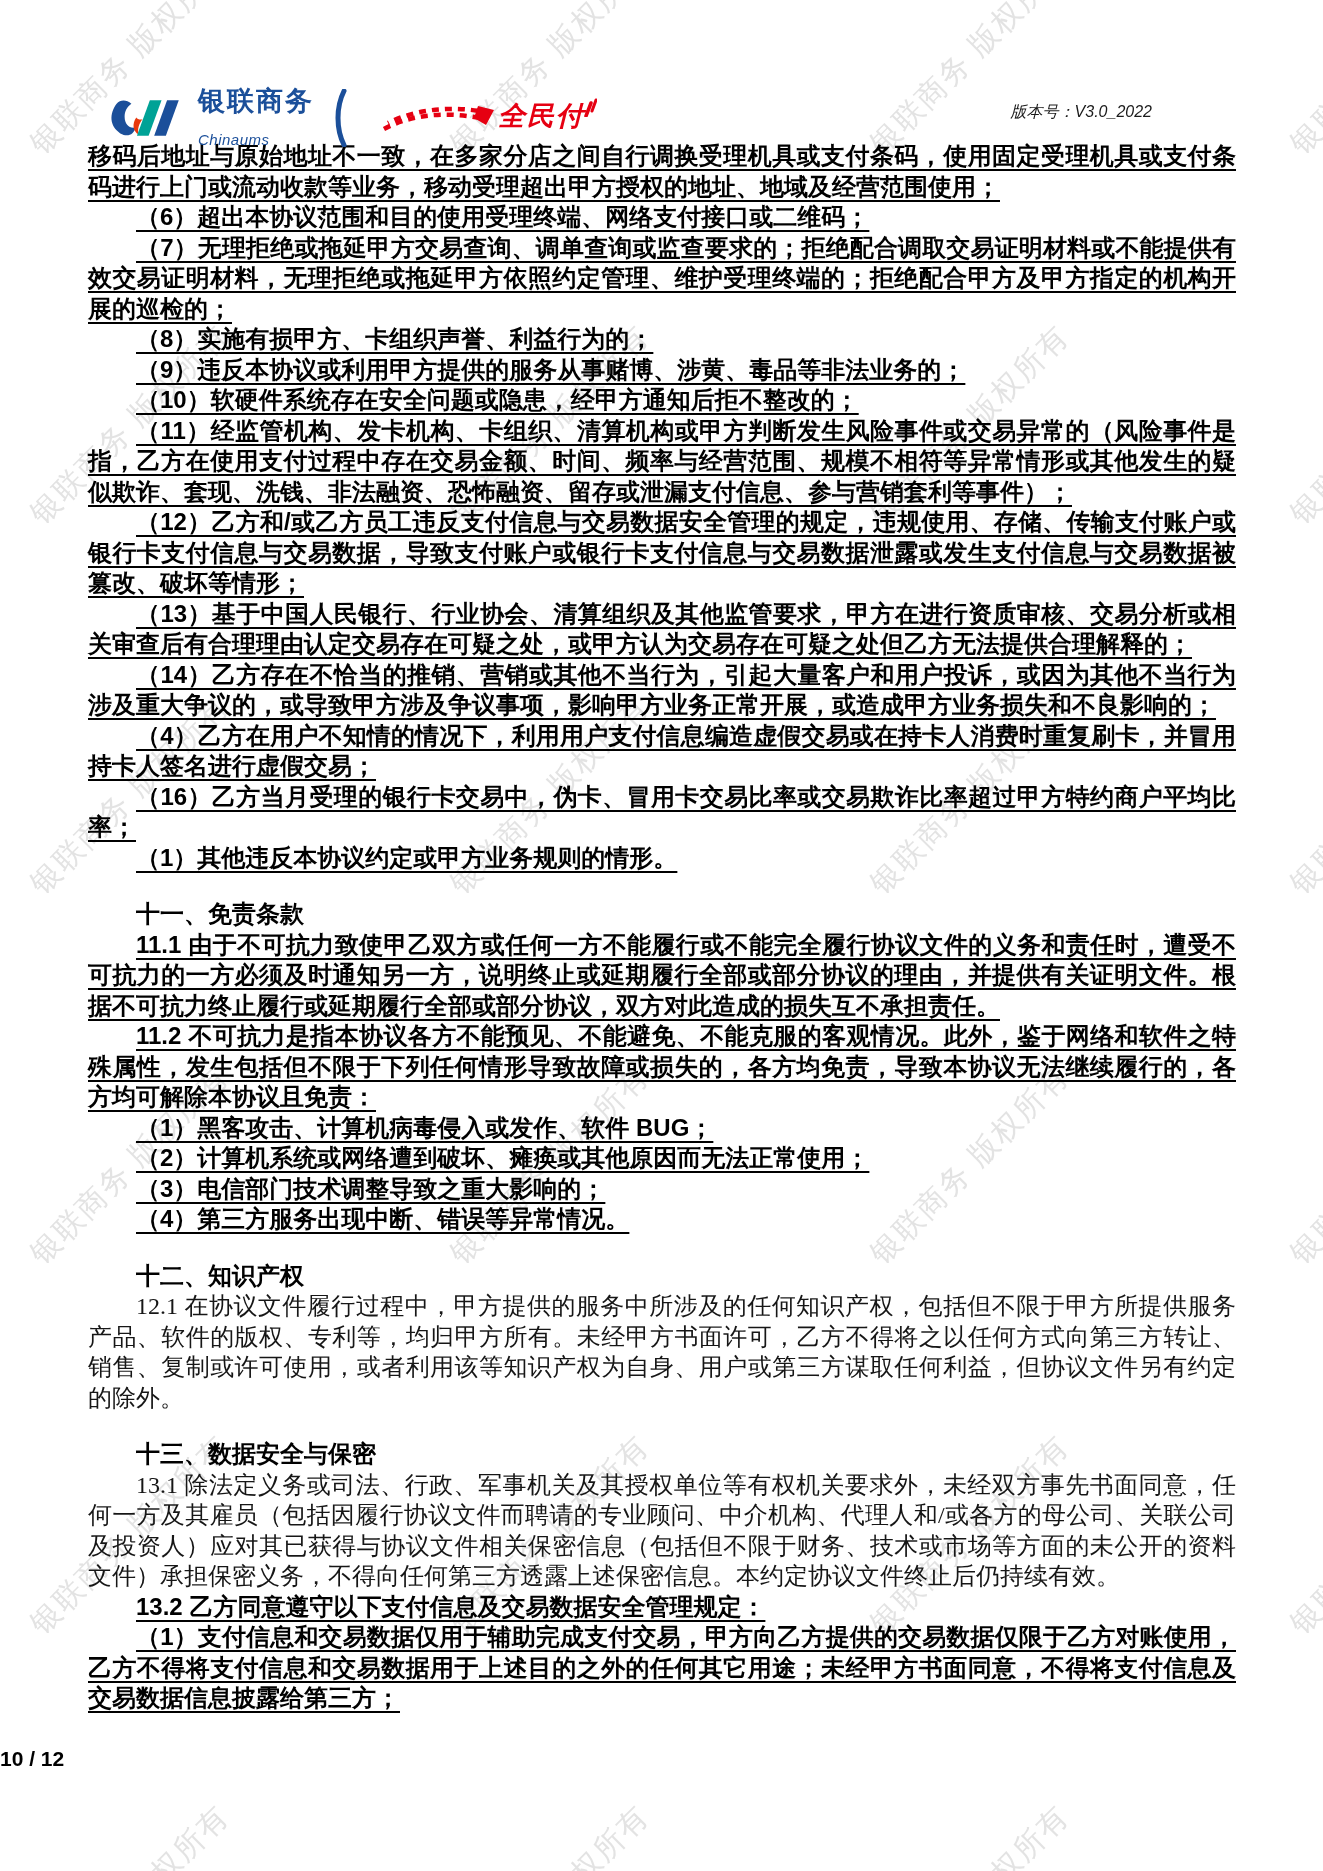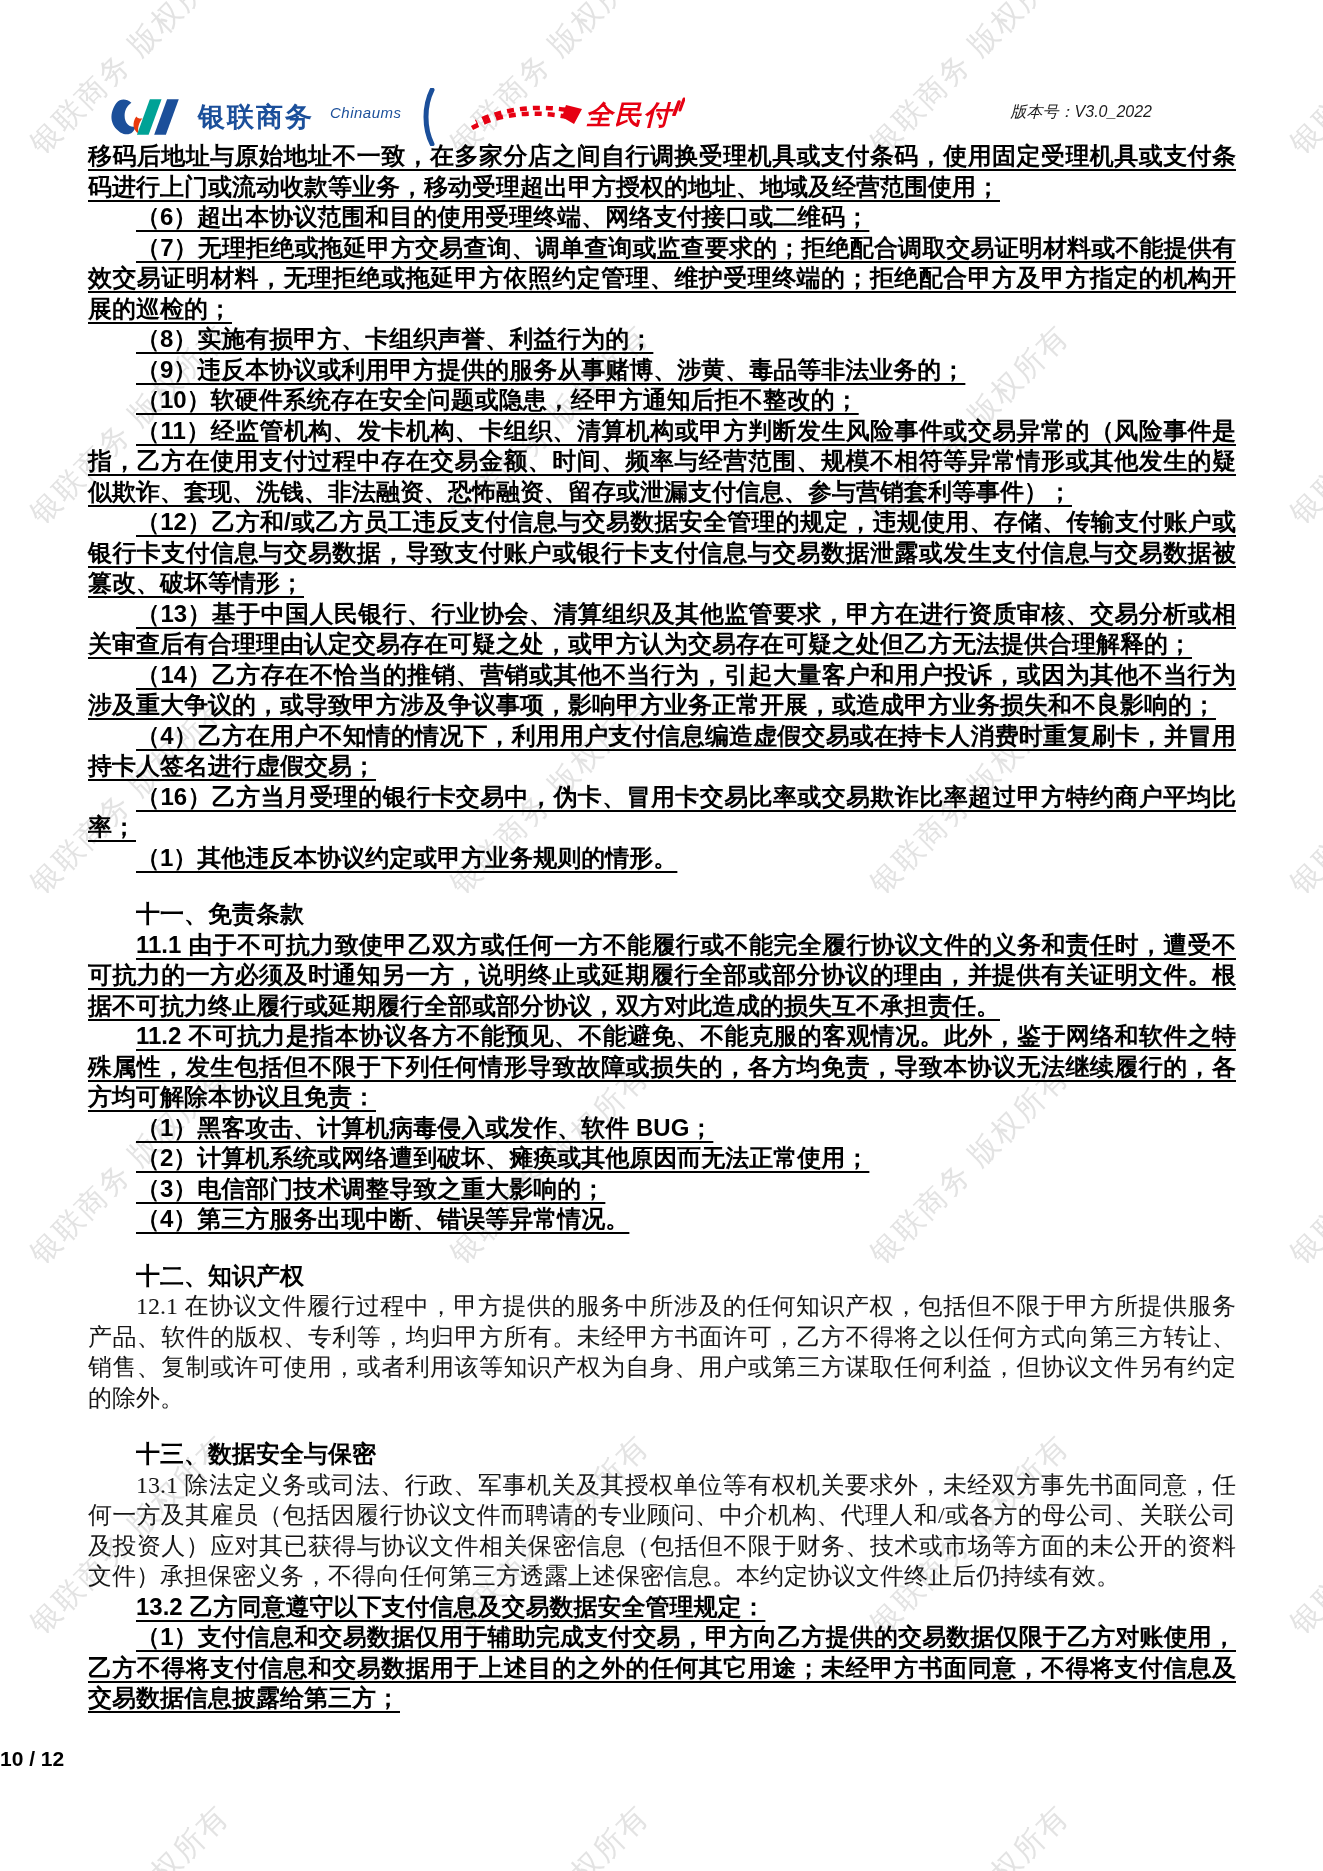--- a/index.html
+++ b/index.html
@@ -18,21 +18,21 @@
     font-size:30px;
     color:#e3e3e3;
     transform:translate(-50%,-50%) rotate(-45deg);
     letter-spacing:2px;
     font-weight:400;
     user-select:none;
   }
   
   .header{position:absolute;top:88px;left:108px;z-index:2;display:flex;align-items:center;}
   .logo-mark{display:block;}
-  .brand-names{margin-left:10px;display:flex;flex-direction:row;line-height:1;gap:16px;}
+  .brand-names{margin-left:10px;display:flex;flex-direction:column;line-height:1;gap:16px;}
   .brand-cn{font-size:27px;font-weight:700;color:#1b4f9a;letter-spacing:2px;}
   .brand-en{font-size:15px;font-style:italic;color:#1b4f9a;margin-top:1px;letter-spacing:.5px;}
   .brand-en b{font-weight:400;text-align:center;}
   .logo-divider{margin:0 14px 0 18px;display:block;}
   .product{position:relative;display:flex;flex-direction:row;align-items:flex-start;font-style:italic;}
   .product-flag{display:block;margin-left:18px;}
   .product-name{font-size:27px;font-weight:800;color:#e60012;letter-spacing:2px;line-height:1;margin-top:-2px;position:relative;}
   .product-name .tail{position:absolute;right:-12px;top:-6px;}
   .version{
     position:absolute;top:102px;right:171px;z-index:2;

